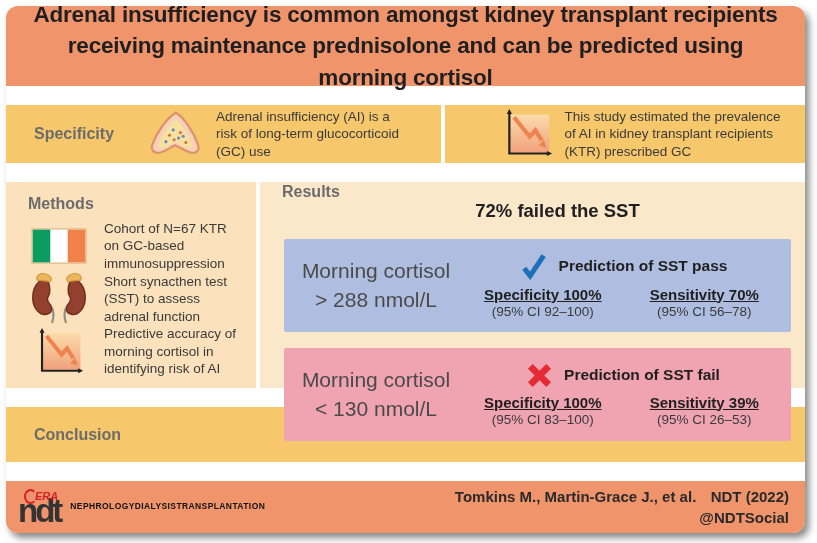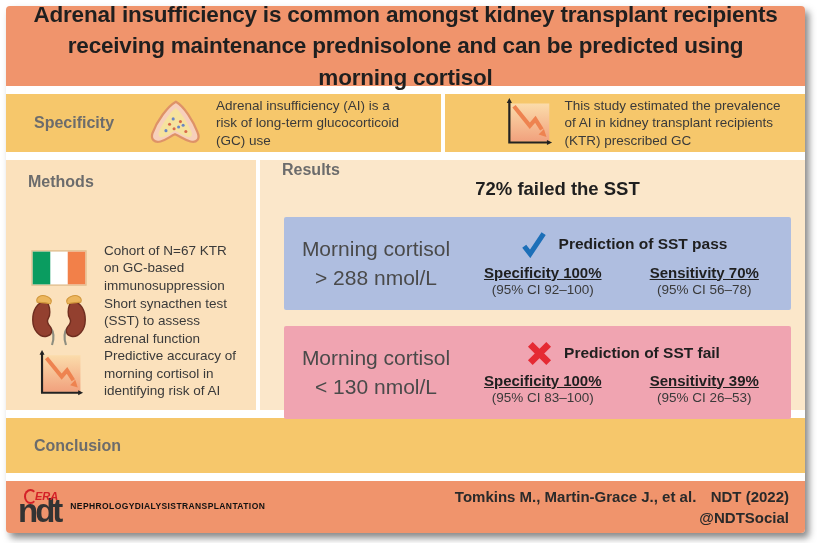--- a/index.html
+++ b/index.html
@@ -3,23 +3,23 @@
 <meta charset="utf-8">
 <style>
   html,body{margin:0;padding:0;}
   body{
     width:817px;height:543px;background:#ffffff;
     font-family:"Liberation Sans", sans-serif;
     position:relative;overflow:hidden;
   }
   .poster{
     position:absolute;left:6px;top:6px;width:799px;height:527px;
-    background:#fff;border-radius:4px;
+    background:#fff;border-radius:12px;
     box-shadow:4px 5px 7px rgba(40,40,40,.55);
-    display:flex;flex-direction:column;row-gap:8px;overflow:hidden;
+    display:flex;flex-direction:column;row-gap:19px;overflow:hidden;
   }
   
   .title-band{
     height:80px;background:#F0946C;flex:0 0 auto;
     display:flex;align-items:center;justify-content:center;
   }
   .title-band h1{
     margin:0;max-width:762px;text-align:center;
     font-size:22.5px;line-height:1.4;font-weight:bold;color:#1f1f1f;
     letter-spacing:-0.2px;

